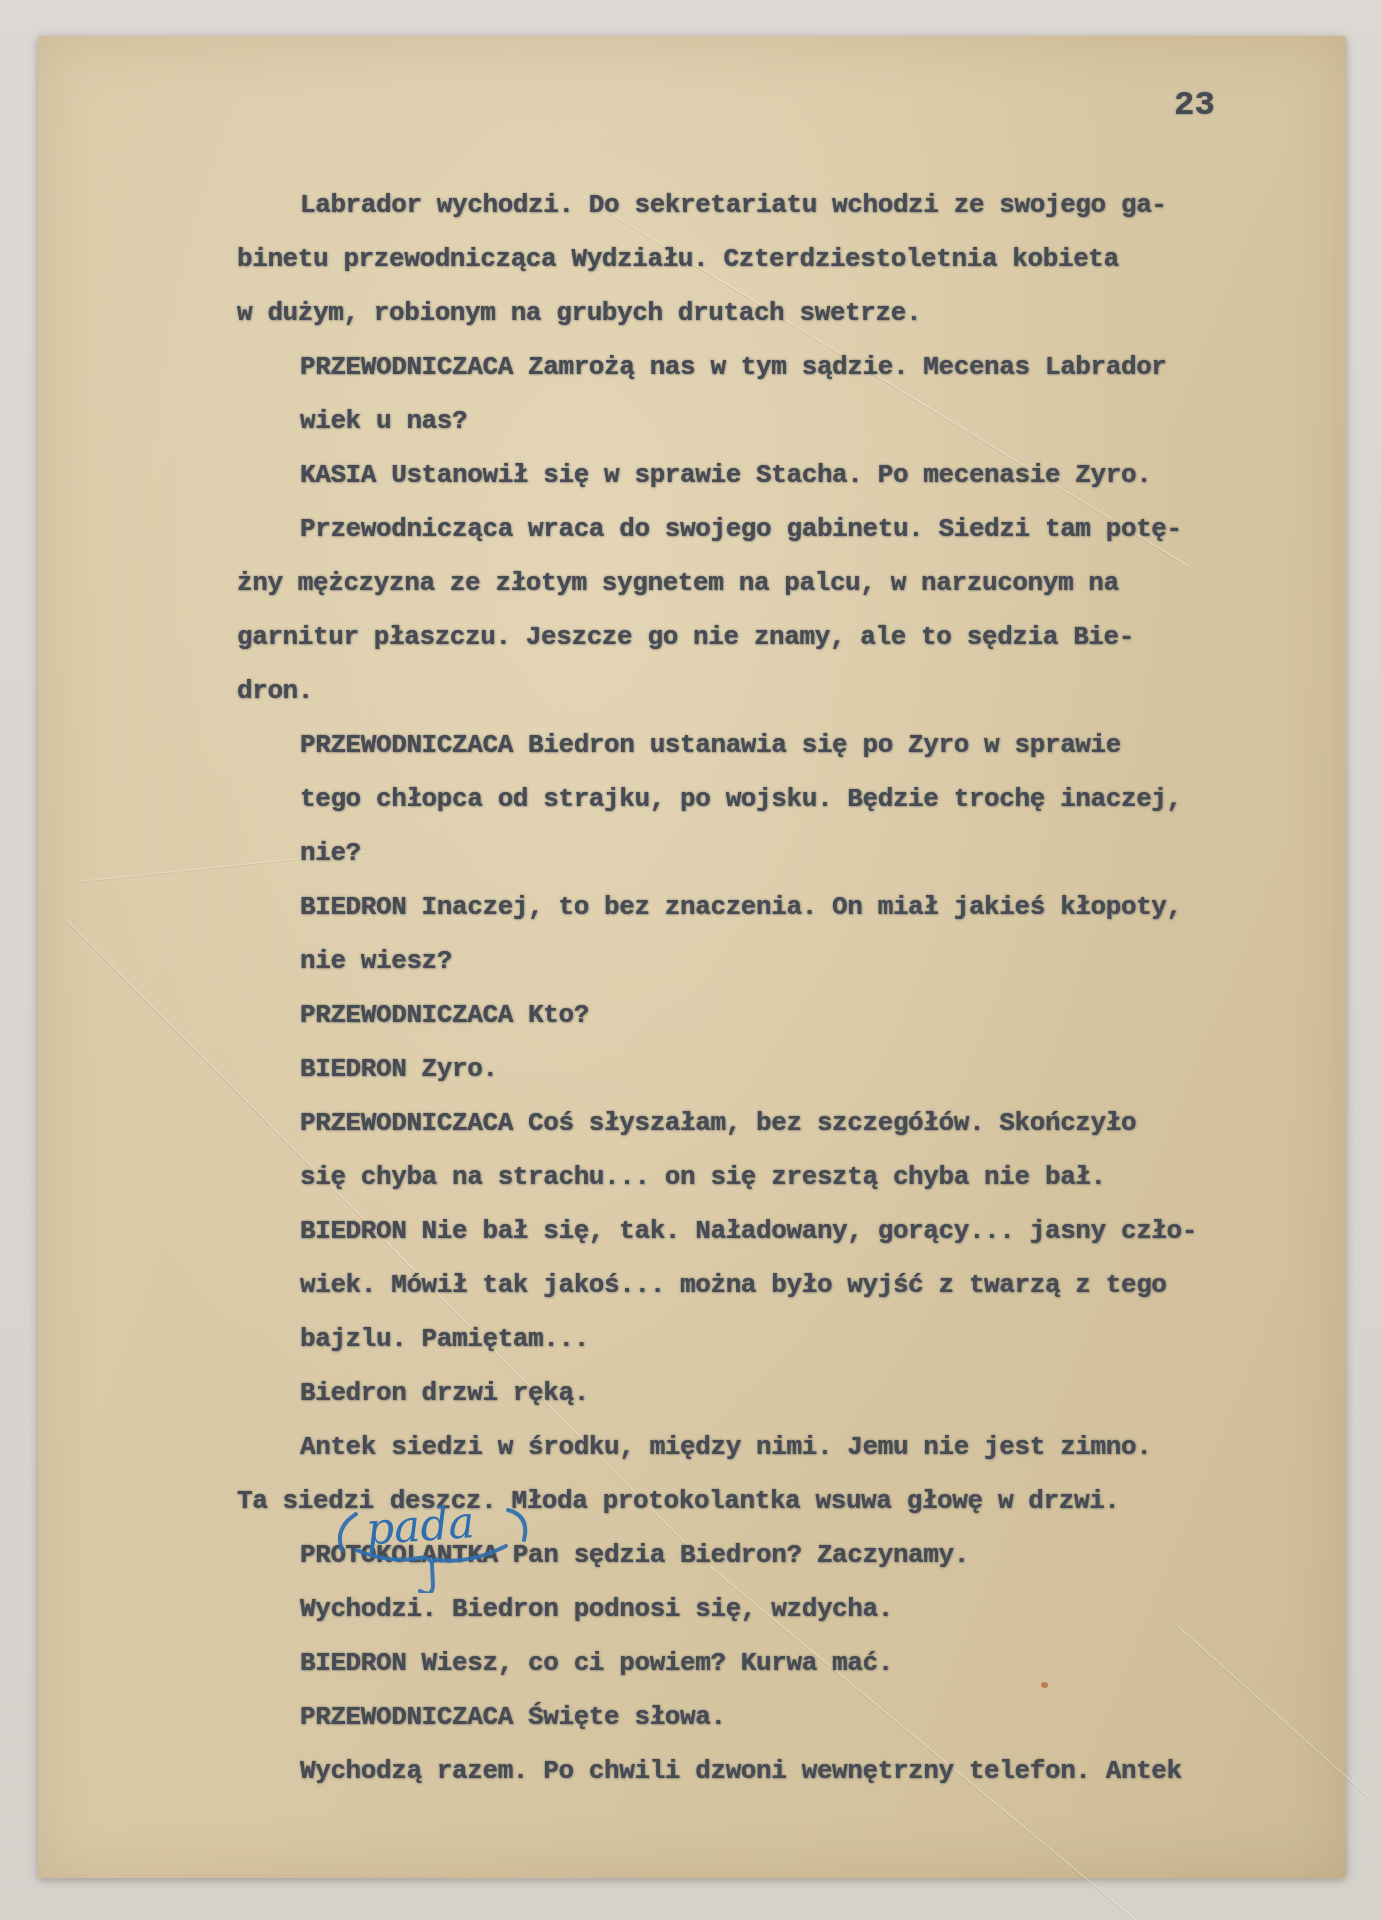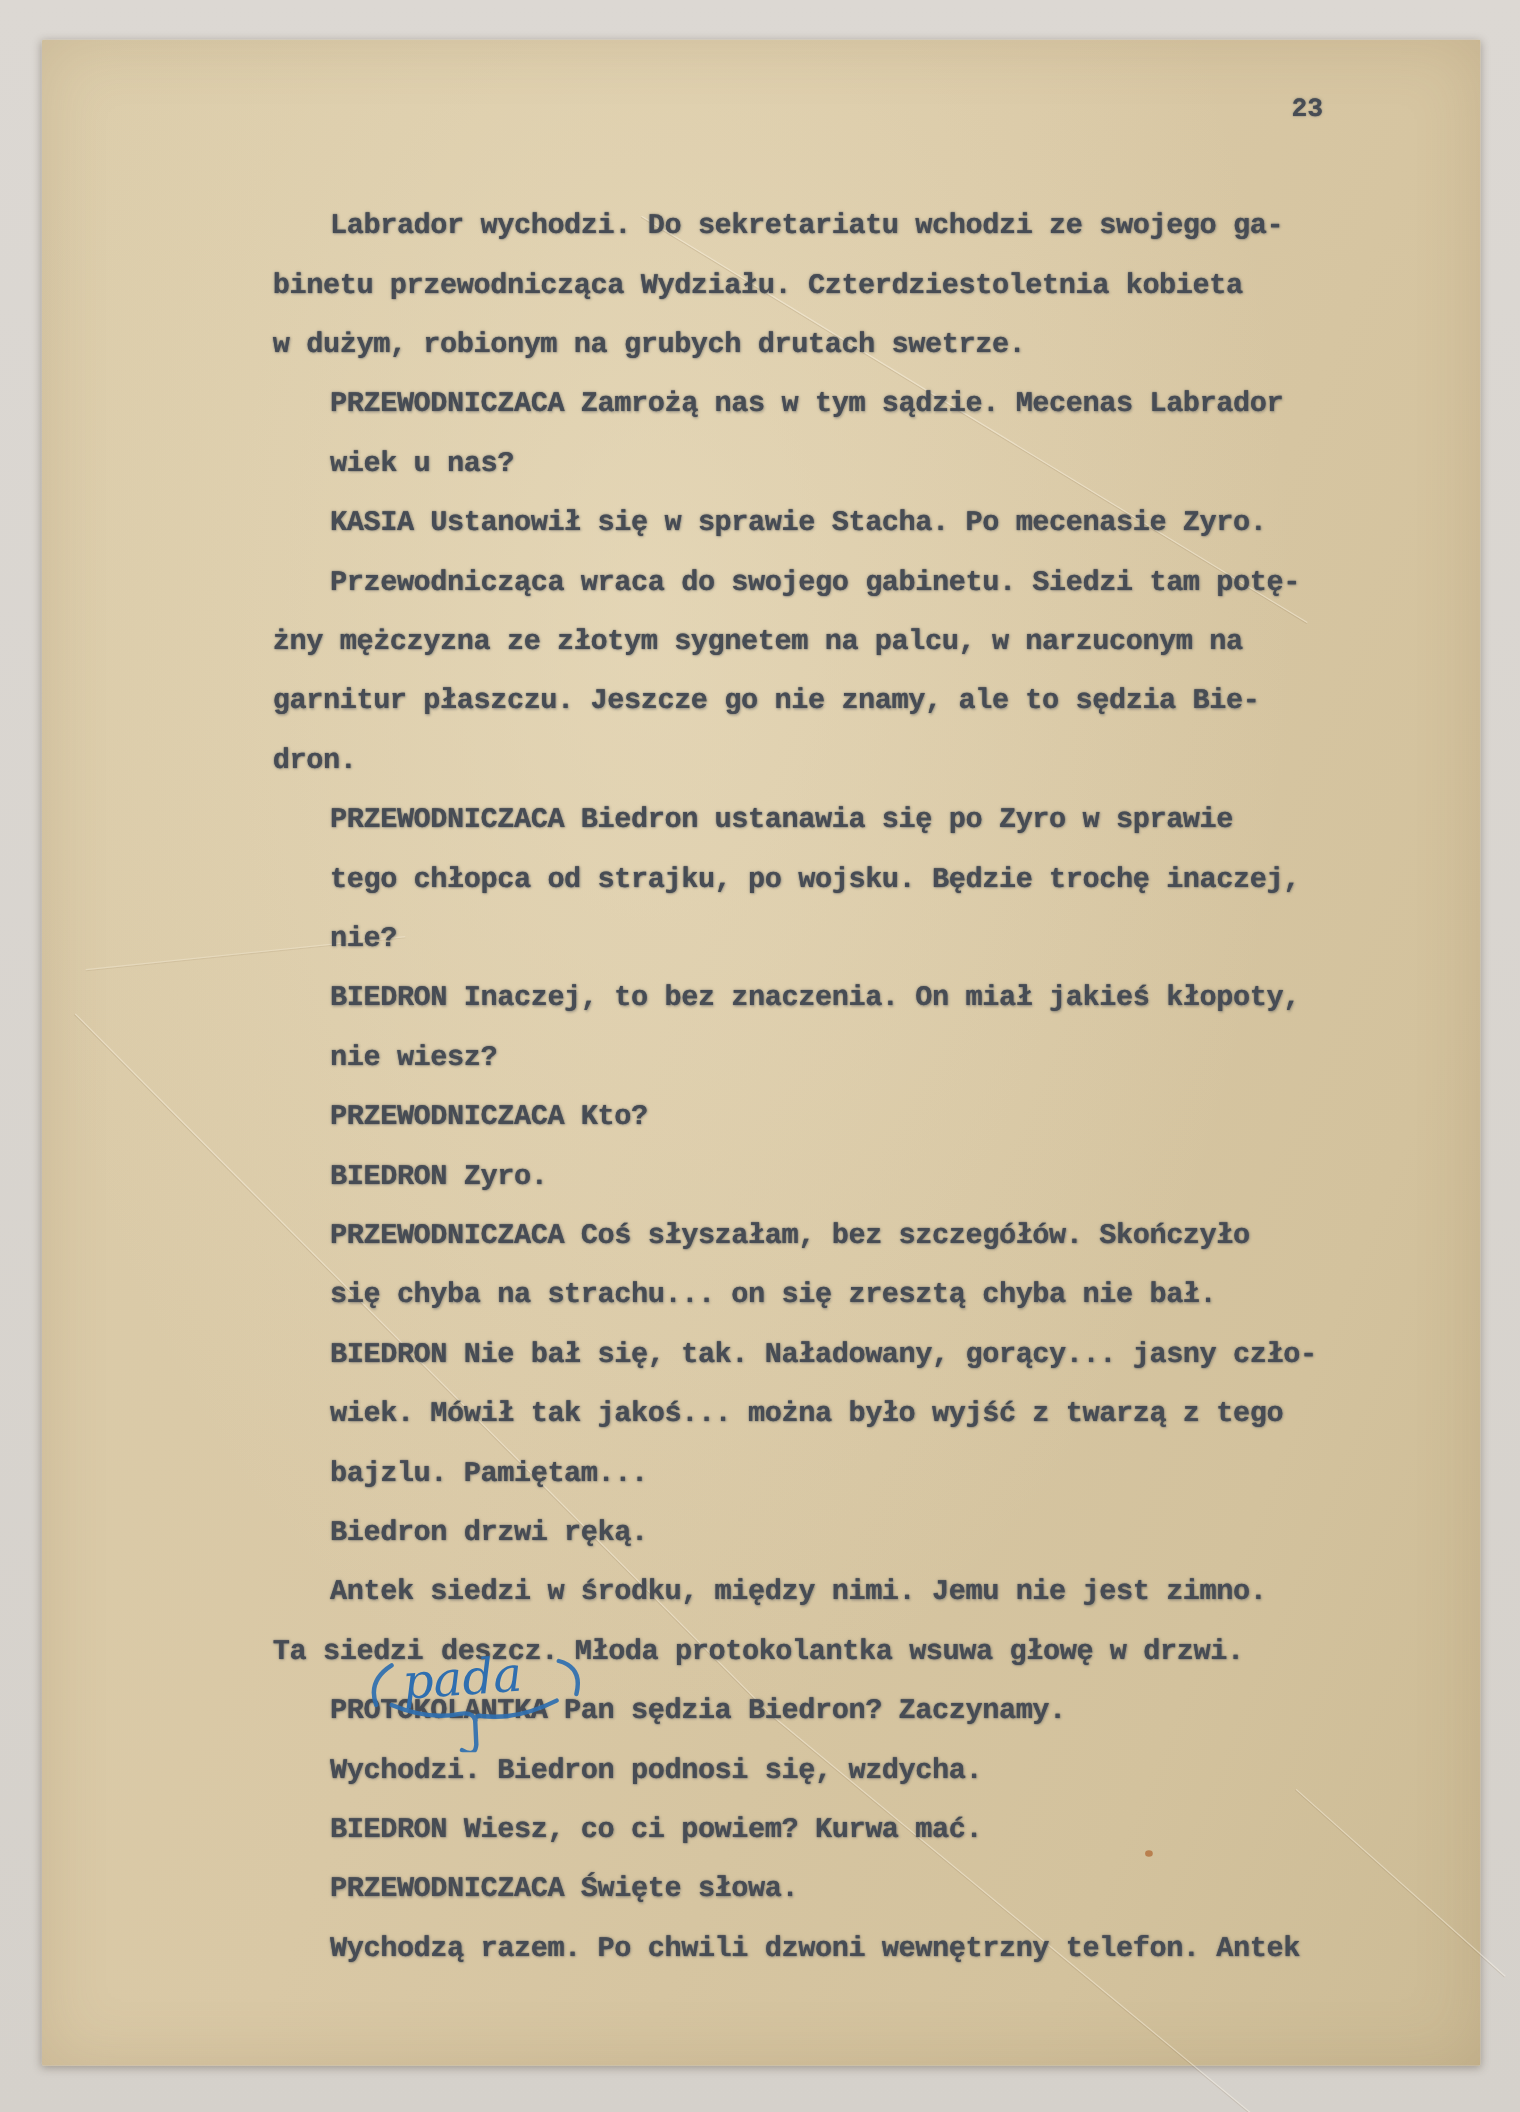--- a/index.html
+++ b/index.html
@@ -18,24 +18,24 @@
       linear-gradient(112deg, #dccdab 0%, #d9c8a5 45%, #d3c29d 80%, #ccbb95 100%);
     box-shadow:0 2px 8px rgba(60,50,35,.35), inset 0 0 60px rgba(120,95,60,.18);
     border-radius:2px;
   }
   .typescript{position:absolute;left:0;top:142px;width:100%;}
   .line{
     position:relative;height:54px;line-height:54px;white-space:pre;
     font-size:26px;font-weight:700;letter-spacing:-0.4px;color:var(--ink);
     text-shadow:0 0 1px rgba(71,76,84,.85),0 0 3px rgba(71,76,84,.38),1px 1px 2px rgba(71,76,84,.22);
   }
-  .ind0{padding-left:199px;margin-left:11px;}
+  .ind0{padding-left:199px;}
   .ind1{padding-left:262px;}
   .pagenum{
-    position:absolute;left:1136px;top:50px;font-size:24px;font-weight:700;color:var(--ink);
+    position:absolute;left:1136px;top:50px;font-size:34px;font-weight:700;color:var(--ink);
     text-shadow:0 0 1px rgba(71,76,84,.85),0 0 3px rgba(71,76,84,.35);
   }
   .gap{display:inline-block;width:16px;}
   .annotation{position:absolute;left:282px;top:1422px;width:220px;height:135px;pointer-events:none;}
   .annotation svg{display:block;width:100%;height:100%;}
   .annotation text{
     font-family:"DejaVu Serif","Liberation Serif",serif;
     font-style:italic;font-weight:400;
   }
   

